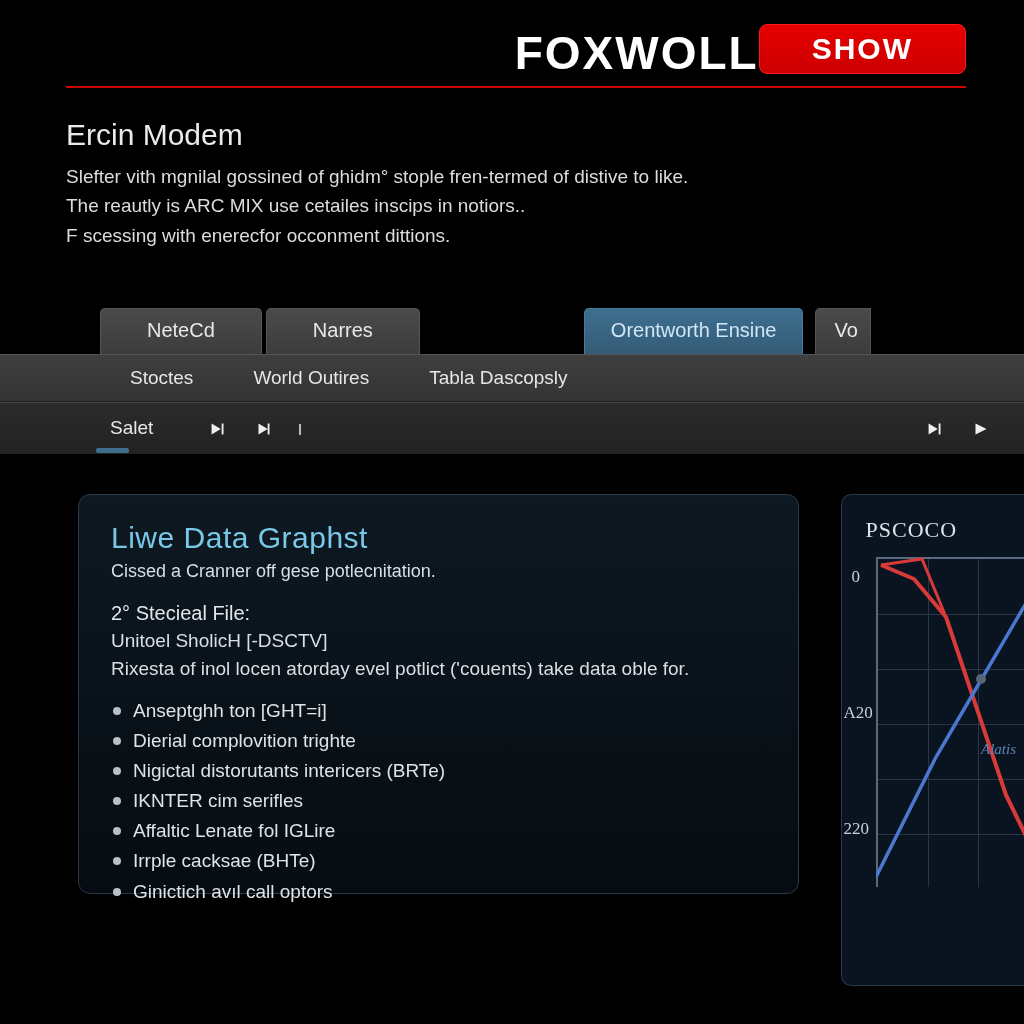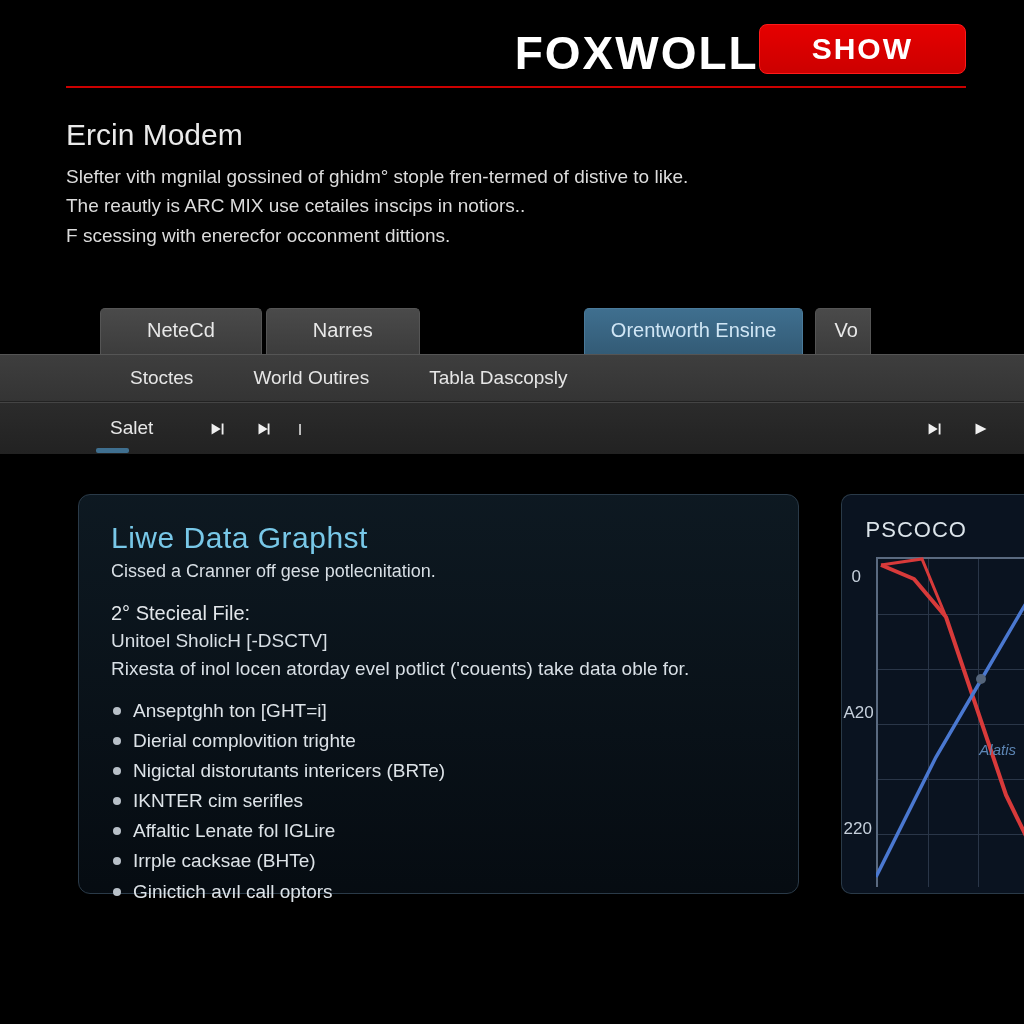--- a/index.html
+++ b/index.html
@@ -188,28 +188,29 @@
   .panel ul li::before {
     content: "";
     position: absolute;
     left: -20px; top: 11px;
     width: 8px; height: 8px;
     border-radius: 50%;
     background: #b8c0c8;
   }
   .chart-card {
     width: 188px;
-    height: 400px;
+    height: 492px;
     background: #0a1320;
     border-radius: 10px 0 0 10px;
     border: 1px solid #2a3a48;
     border-right: none;
     padding: 18px 12px 0 18px;
     position: relative;
     overflow: hidden;
+    font-family: Liberation Serif, serif;
   }
   .chart-title {
     font-size: 22px;
     color: #dce4ea;
     letter-spacing: 1px;
     margin: 4px 0 12px 6px;
   }
   .plot {
     position: absolute;
     left: 34px; top: 62px;

